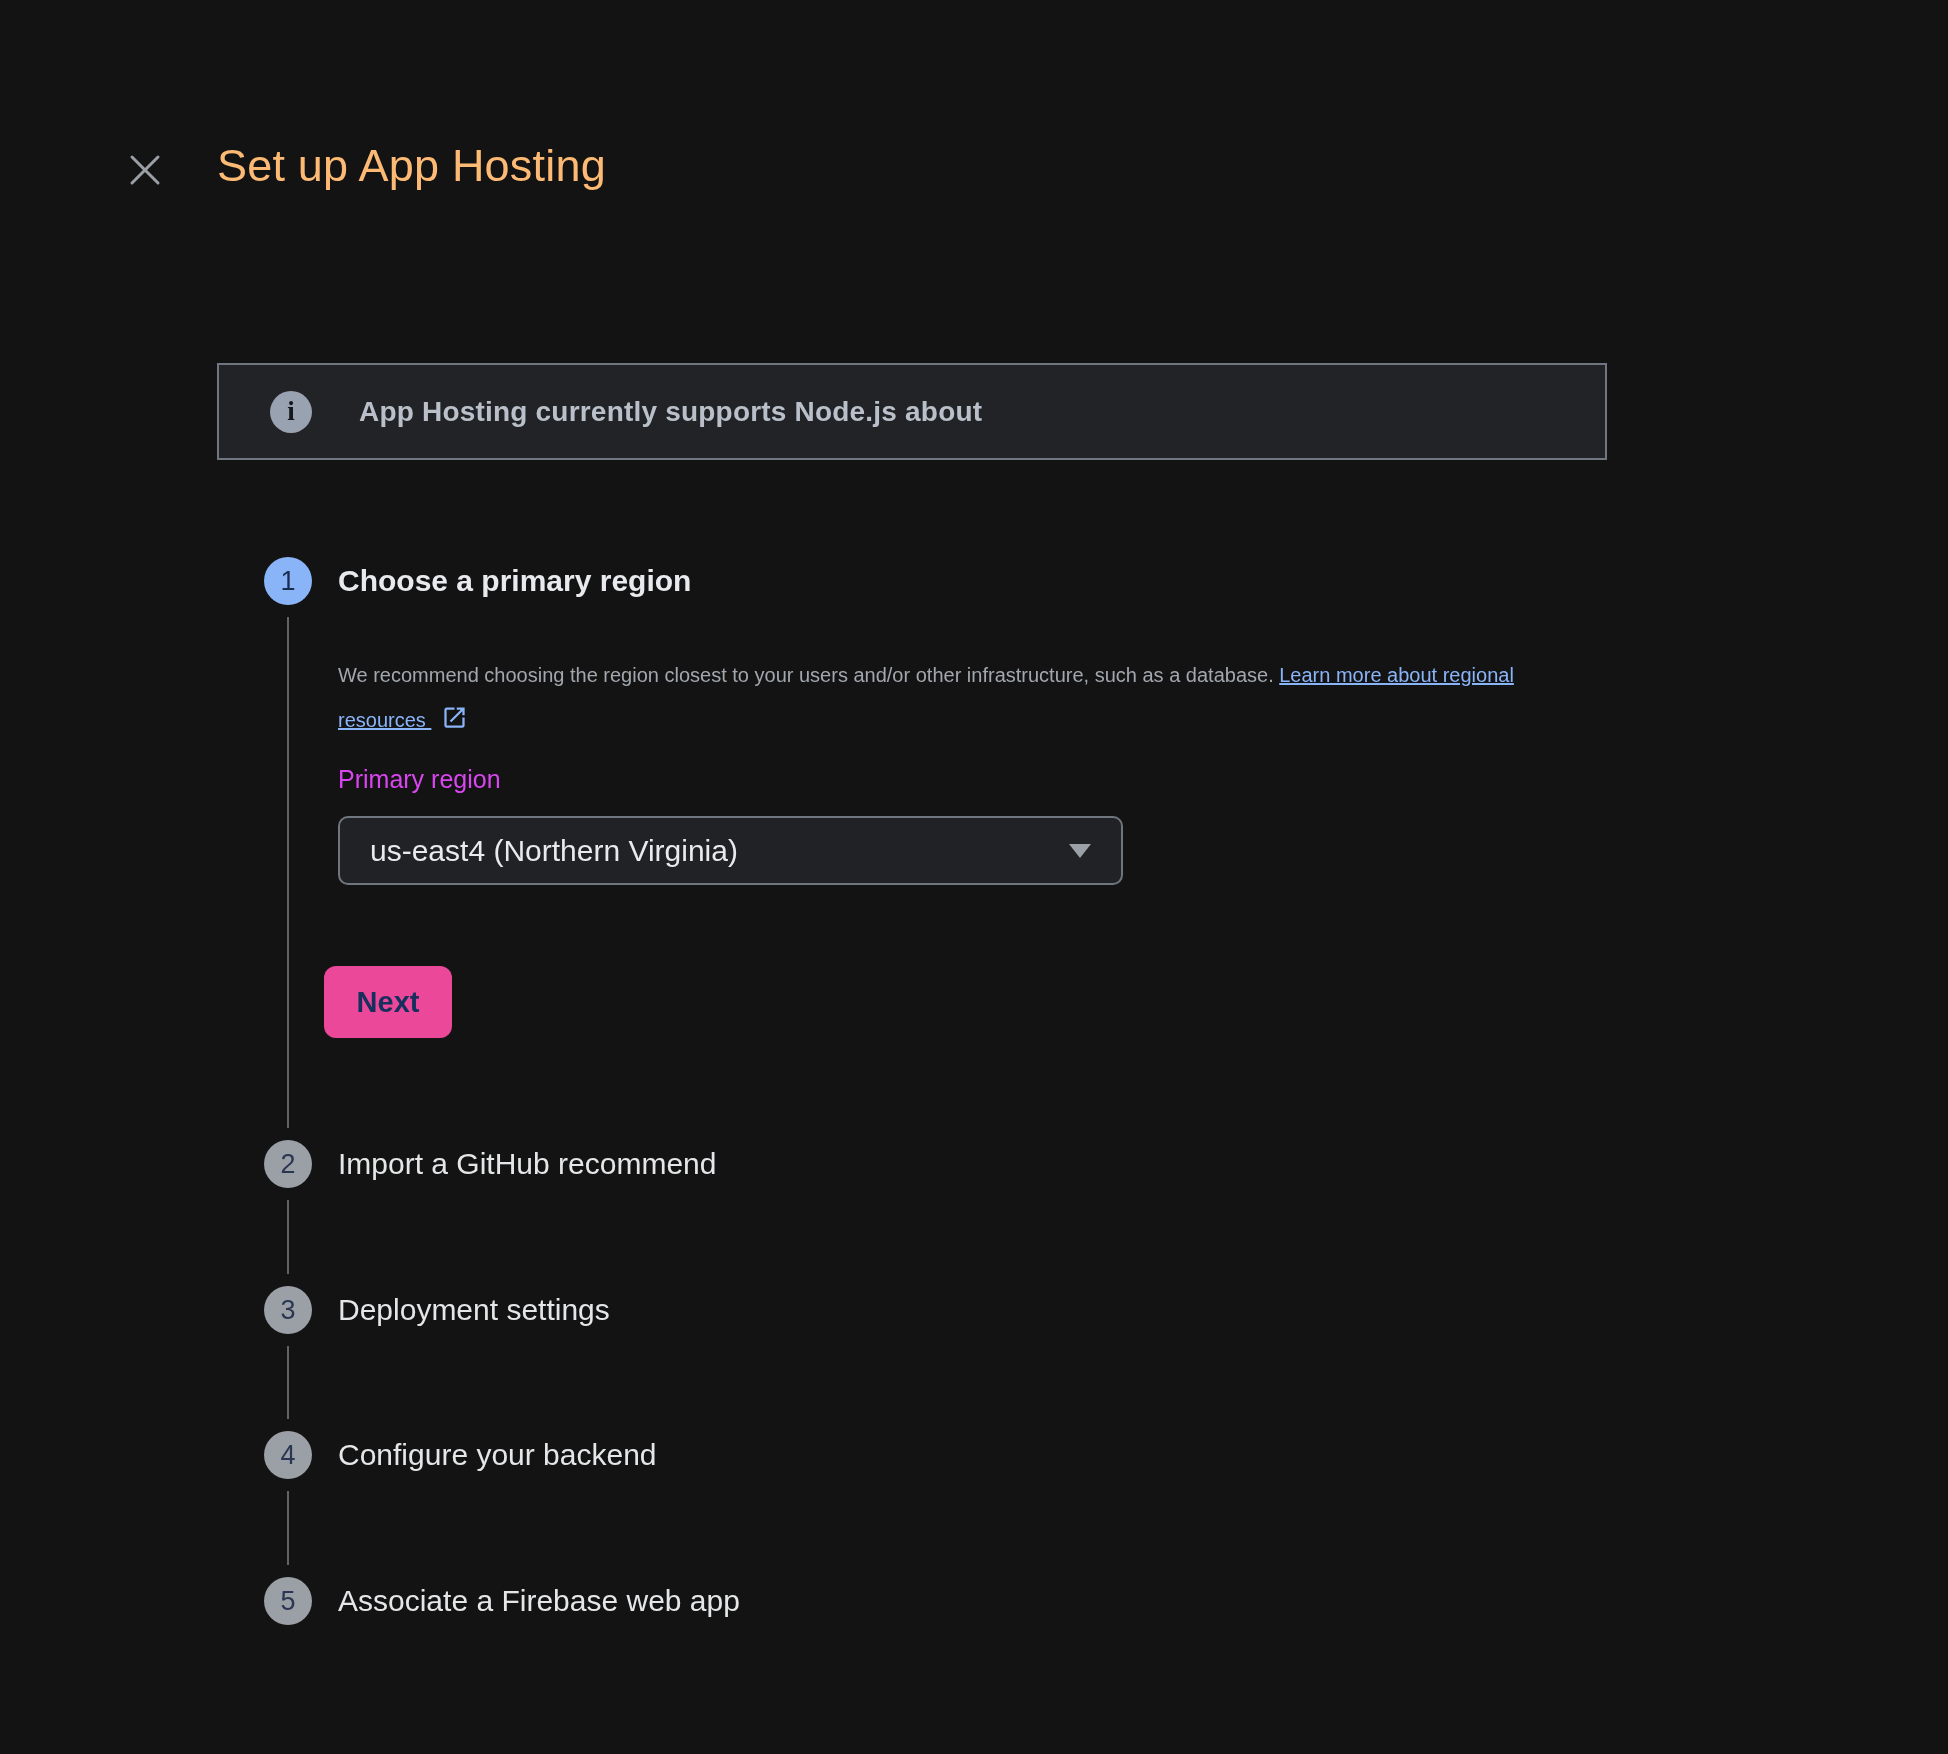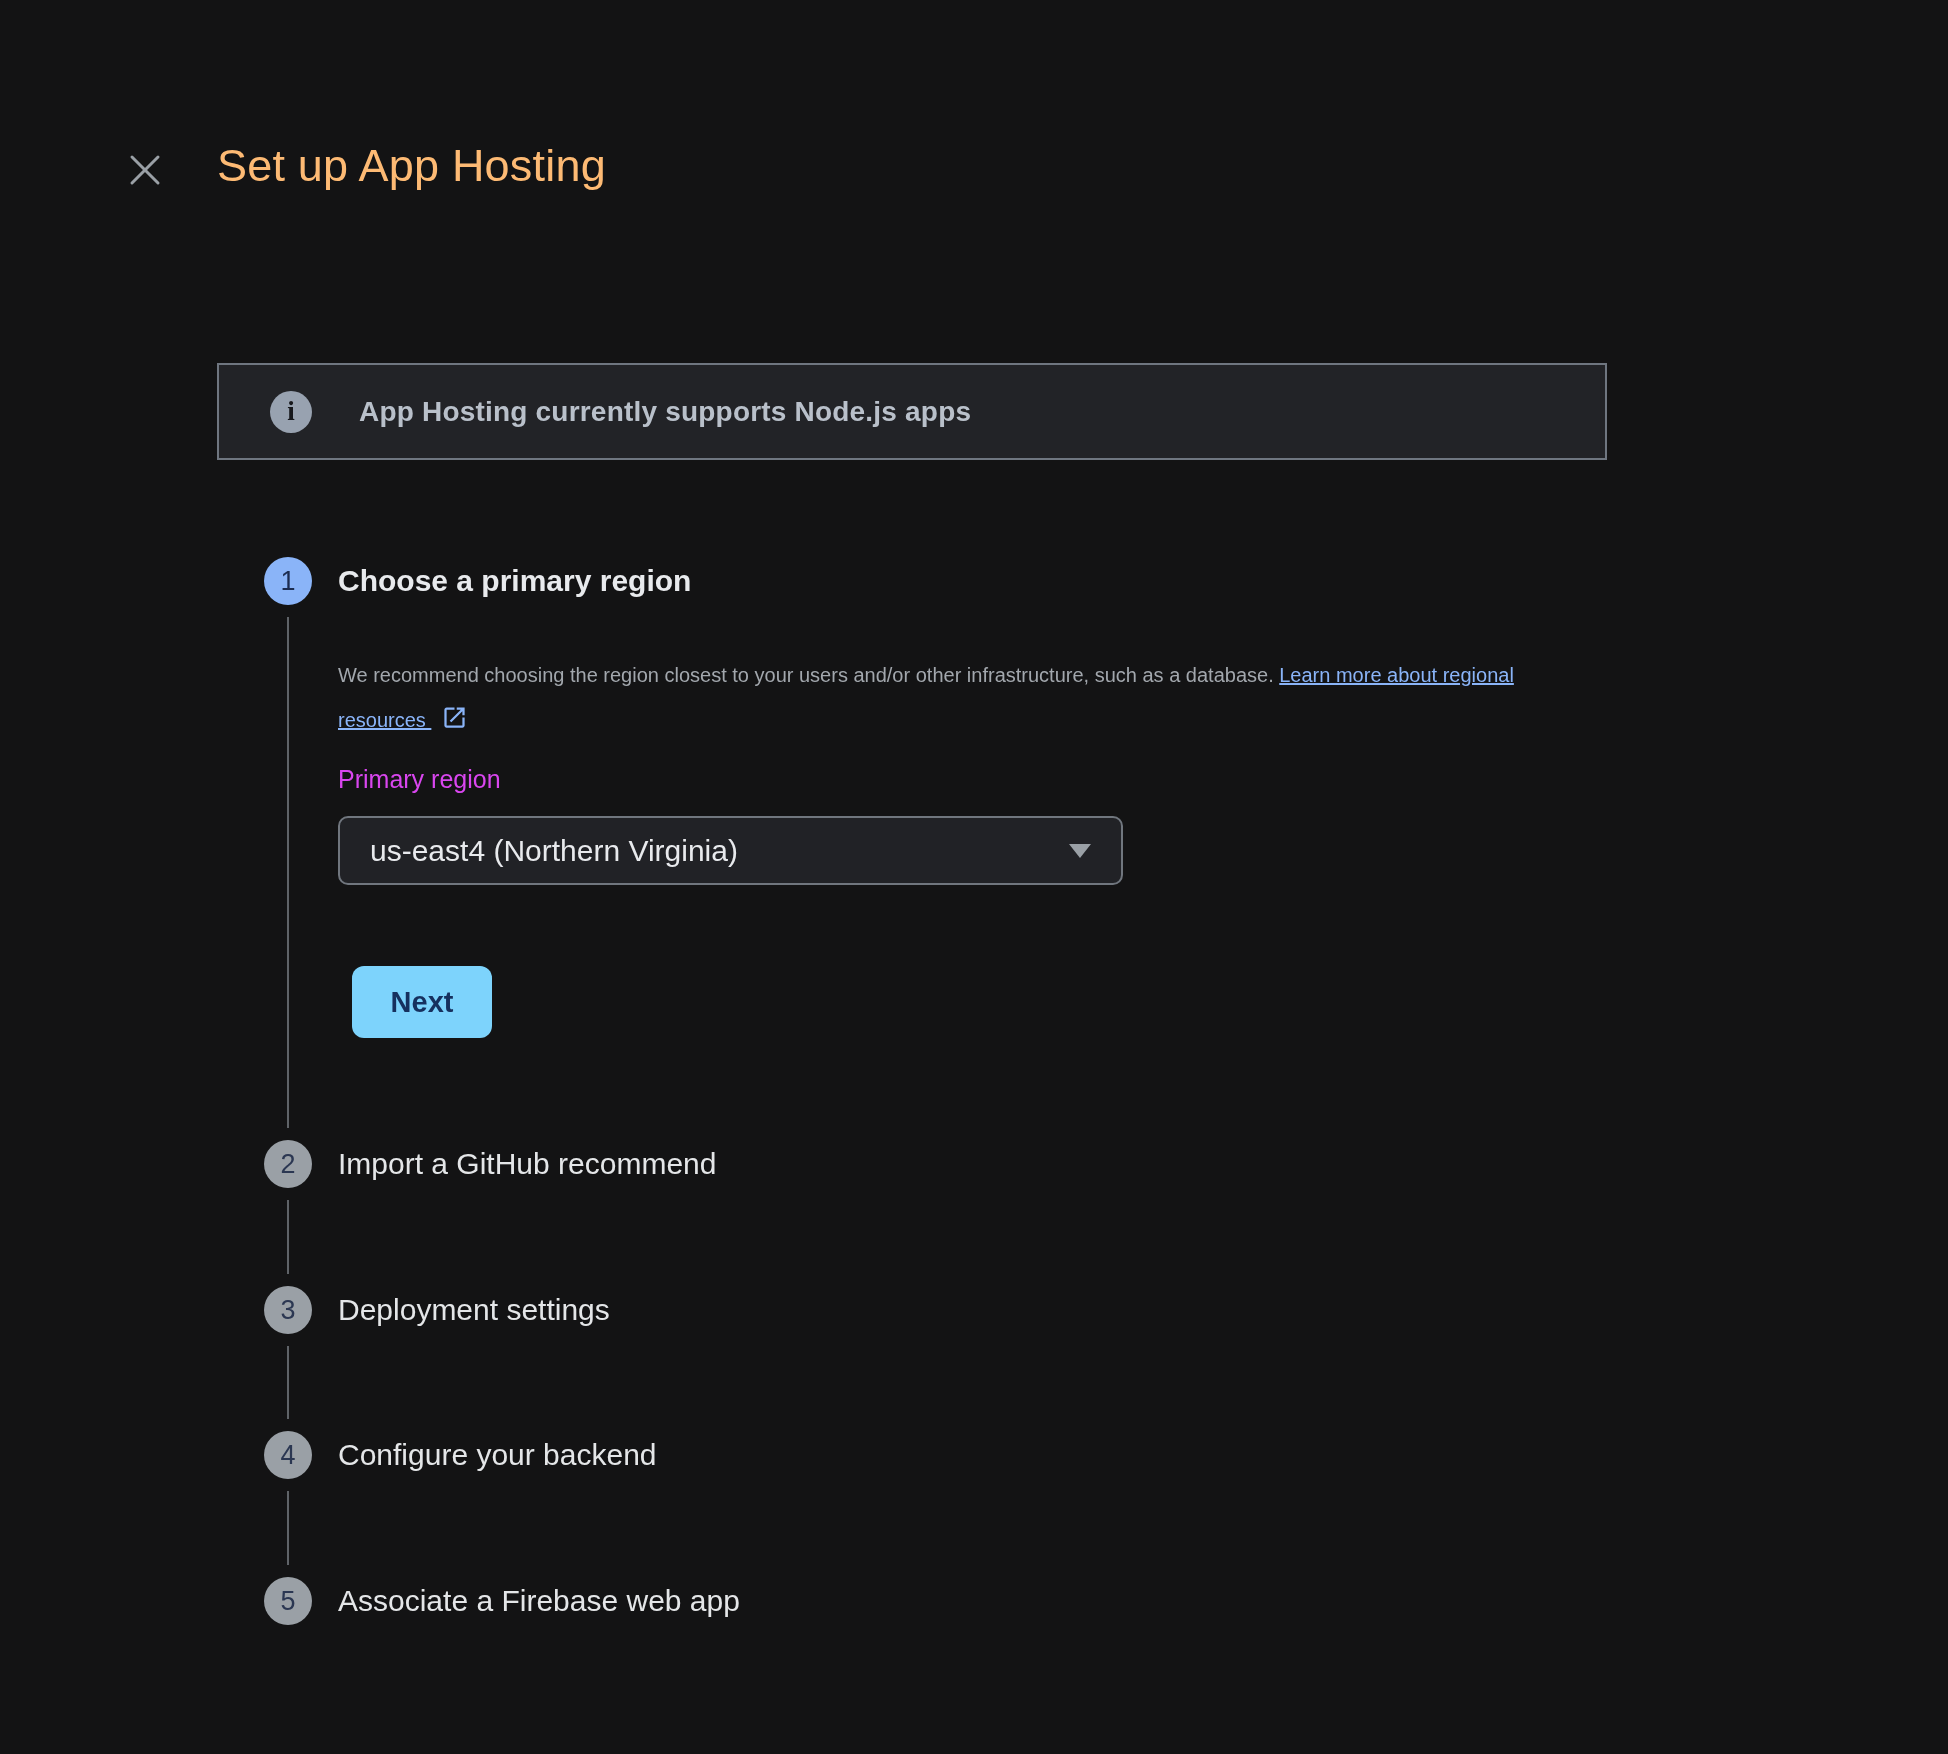--- a/index.html
+++ b/index.html
@@ -93,23 +93,23 @@
   .dropdown-value {
     font-size: 30px; color: #e8eaed; flex: 1 1 auto; white-space: nowrap;
   }
   .dropdown-caret {
     width: 0; height: 0; flex: 0 0 auto;
     border-left: 11px solid transparent;
     border-right: 11px solid transparent;
     border-top: 14px solid #9aa0a6;
   }
   .next-btn {
-    position: absolute; left: 352px; top: 966px;
-    width: 140px; height: 72px;
-    background: #7dd3fc; color: #16305e;
+    position: absolute; left: 324px; top: 966px;
+    width: 128px; height: 72px;
+    background: #ec4899; color: #16305e;
     border: none; border-radius: 12px;
     font-family: "Liberation Sans", sans-serif;
     font-size: 29px; font-weight: 700;
     display: flex; align-items: center; justify-content: center;
     cursor: pointer;
   }
 </style>
 </head>
 <body>
 
@@ -120,21 +120,21 @@
       <svg width="34" height="34" viewBox="0 0 34 34">
         <line x1="4" y1="4" x2="30" y2="30" stroke="#9aa0a6" stroke-width="3" stroke-linecap="round"></line>
         <line x1="30" y1="4" x2="4" y2="30" stroke="#9aa0a6" stroke-width="3" stroke-linecap="round"></line>
       </svg>
     </span>
   </button>
   <h1 class="page-title">Set up App Hosting</h1>
 
   <div class="banner">
     <div class="banner-icon">i</div>
-    <div class="banner-text">App Hosting currently supports Node.js apps</div>
+    <div class="banner-text">App Hosting currently supports Node.js about</div>
   </div>
 
   <div class="connector" style="top:617px;height:511px;"></div>
   <div class="connector" style="top:1200px;height:74px;"></div>
   <div class="connector" style="top:1346px;height:73px;"></div>
   <div class="connector" style="top:1491px;height:74px;"></div>
 
   <div class="step-circle active" style="top:557px;">1</div>
   <div class="step-label active" style="top:557px;">Choose a primary region</div>
 

